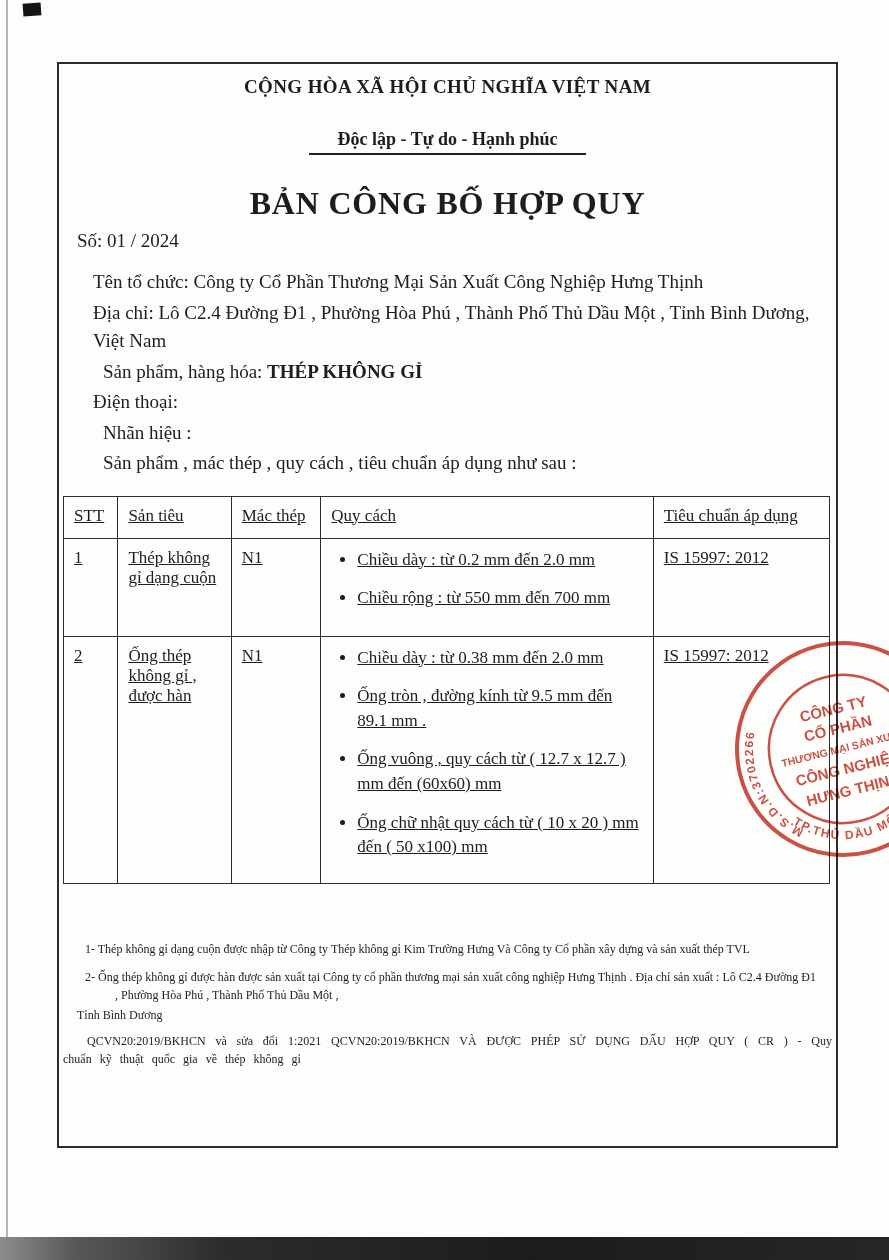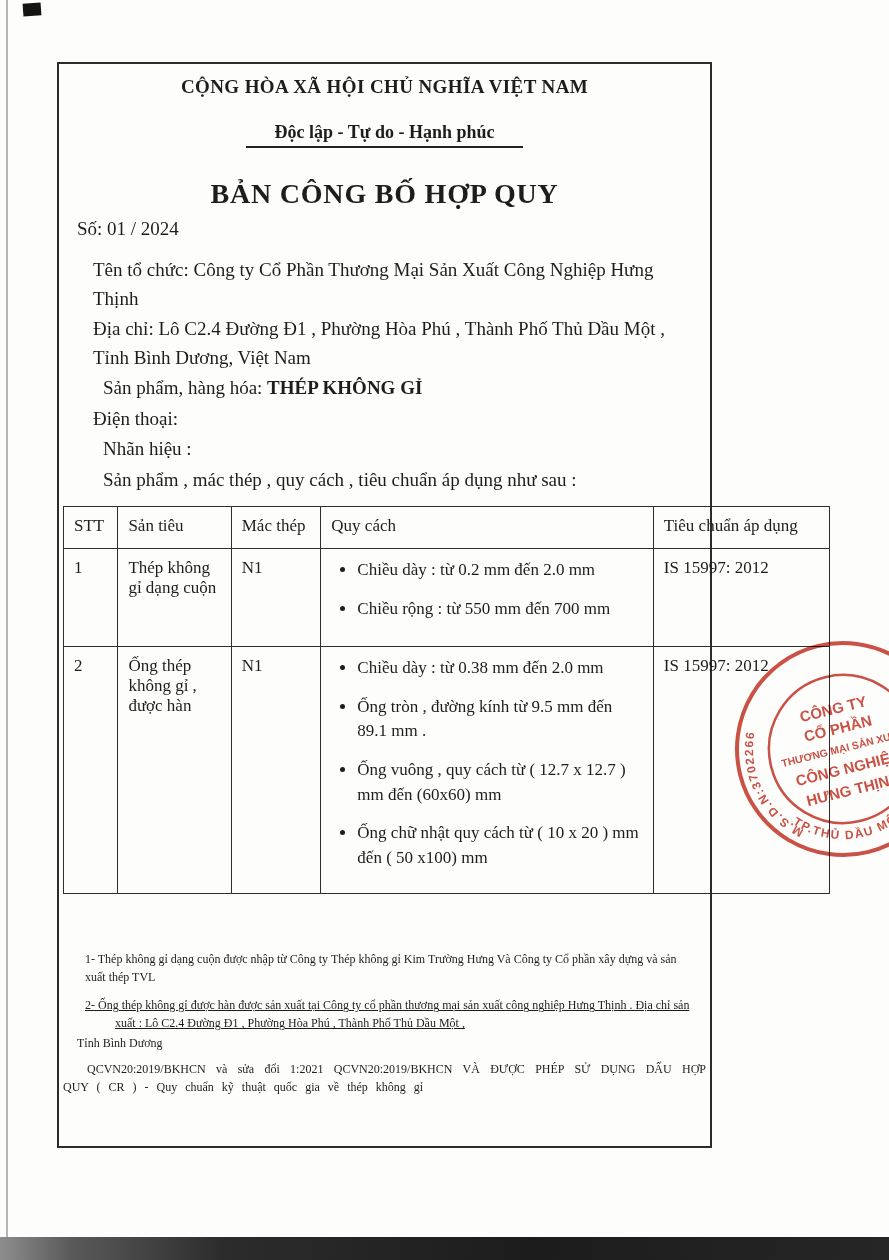--- a/index.html
+++ b/index.html
@@ -9,39 +9,39 @@
     font-family:"Liberation Serif","DejaVu Serif",serif;
   }
   
   .corner-mark { position:absolute; left:23px; top:3px; width:18px; height:13px; background:#141414; transform:rotate(-4deg); }
   .left-edge-line { position:absolute; left:6px; top:0; width:2px; height:1240px; background:#8f8f8f; opacity:.65; }
   .bottom-band { position:absolute; left:0; bottom:0; width:889px; height:23px;
     background:linear-gradient(90deg,#8d8d8d 0,#5a5a5a 8%,#2c2c2c 25%,#1c1c1c 60%,#262626 100%); }
 
   
   .frame {
-    position:absolute; left:57px; top:62px; width:655px; height:1086px;
+    position:absolute; left:57px; top:62px; width:781px; height:1086px;
     border:2px solid #2c2c2c; box-sizing:border-box; padding:10px 18px 0 18px;
   }
 
   .nat-header { text-align:center; margin-top:2px; }
   .nat-line1 { font-weight:bold; font-size:19px; letter-spacing:.4px; }
-  .nat-line2 { display:inline-block; font-weight:bold; font-size:18px; margin-top:5px;
+  .nat-line2 { display:inline-block; font-weight:bold; font-size:18px; margin-top:12px;
     border-bottom:2.5px solid #222; padding:1px 28px 3px 28px; }
 
-  .doc-title { text-align:center; font-weight:bold; font-size:28px; letter-spacing:.8px; margin:30px 0 8px 0; }
+  .doc-title { text-align:center; font-weight:bold; font-size:32px; letter-spacing:.8px; margin:30px 0 8px 0; }
   .doc-number { font-size:19px; margin-bottom:16px; }
 
   .p { font-size:19px; line-height:1.5; margin:0 0 2px 16px; }
   .indent { padding-left:10px; }
   .bold { font-weight:bold; }
 
   table.spec {
     border-collapse:collapse; table-layout:fixed;
-    width:767px; margin:12px 0 0 -14px; font-size:17px;
+    width:767px; margin:18px 0 0 -14px; font-size:17px;text-decoration:underline;
   }
   table.spec th, table.spec td {
     border:1.8px solid #2e2e2e; padding:9px 10px; vertical-align:top;
     text-align:left; font-weight:normal; box-sizing:border-box;
   }
   table.spec th { font-size:17px; height:42px; }
   .col-stt  { width:7.1%; }
   .col-sp   { width:14.8%; }
   .col-mt   { width:11.7%; }
   .col-qc   { width:43.4%; }
@@ -49,21 +49,21 @@
   td.c-stt, th.h-stt { text-align:center; }
   td.c-mt { text-align:center; }
   td.c-sp { text-align:justify; }
   td.c-qc { padding-top:12px; }
   tr.r1 td { height:98px; }
   ul.specs { margin:0; padding:0 4px 0 26px; list-style:disc; }
   ul.specs li { margin:0 0 14px 0; line-height:1.45; max-width:292px; }
 
   .notes { margin-top:56px; font-size:12px; line-height:1.5; }
   .note-1 { margin:0 0 10px 0; padding-left:8px; }
-  .note-2 { margin:0 0 2px 0; padding-left:38px; text-indent:-30px;text-decoration:underline; }
+  .note-2 { margin:0 0 2px 0; padding-left:38px; text-indent:-30px; }
   .province { margin:2px 0 8px 0; }
   .conform { margin:0 0 8px 0; padding-left:8px; }
   .regulation { margin:0 -14px 0 -14px; text-align:justify; word-spacing:5px; text-indent:24px; line-height:1.5; }
 
   
   .stamp { position:absolute; left:727px; top:633px; z-index:5; transform:rotate(-14deg);
     opacity:.88; mix-blend-mode:multiply; }
   .ring-outer { fill:none; stroke:#c5392c; stroke-width:4; }
   .ring-inner { fill:none; stroke:#c5392c; stroke-width:2.5; }
   .arc-text { fill:#c5392c; font-family:"Liberation Sans","DejaVu Sans",sans-serif;

